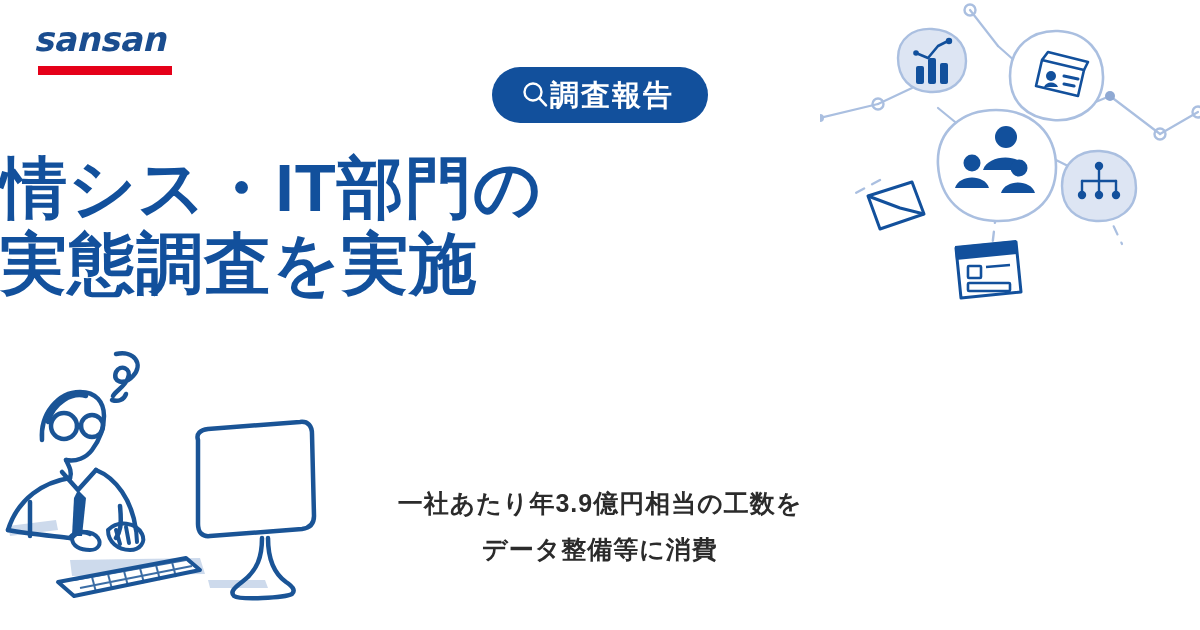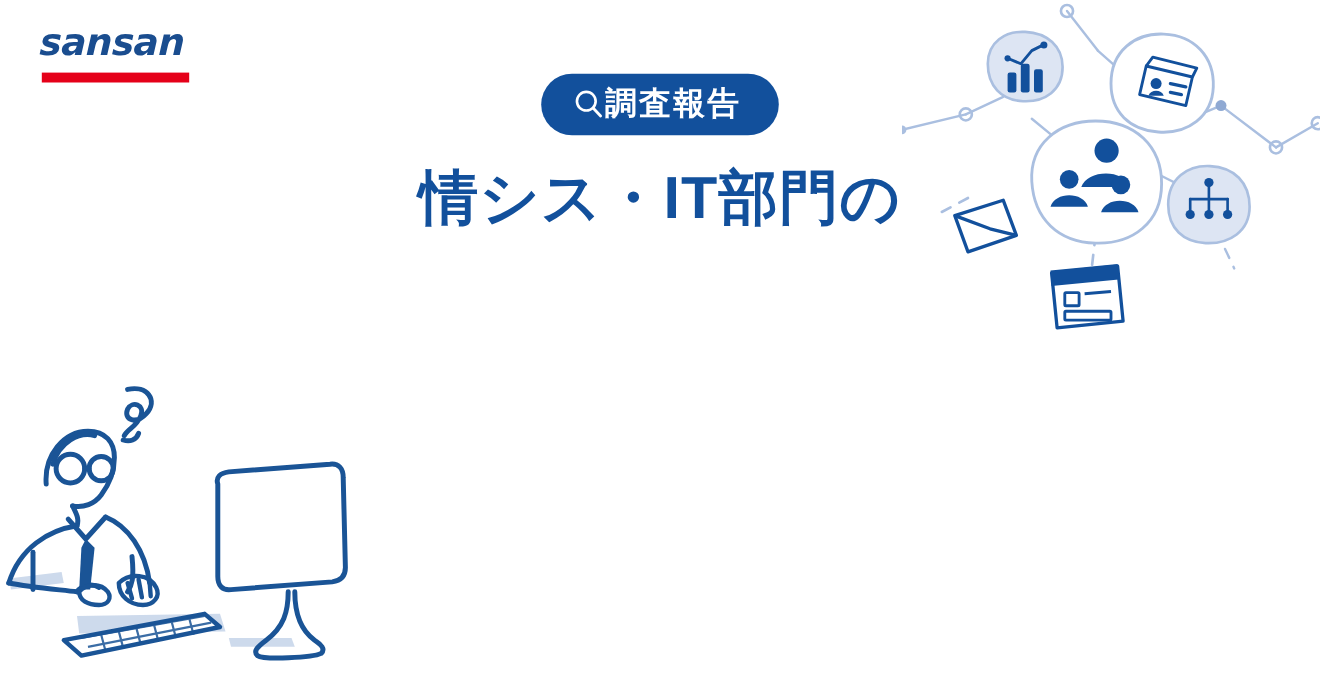--- a/index.html
+++ b/index.html
@@ -67,24 +67,23 @@
     line-height: 1;
     white-space: nowrap;
   }
 
   
   .headline {
     position: absolute;
     left: 0;
     top: 150px;
     width: 1200px;
-    text-align: center;
     color: #12509c;
     font-weight: 700;
-    font-size: 54px;
+    font-size: 67px;
     line-height: 1.14;
     letter-spacing: 1px;
   }
   .headline .hl-line { display: block; white-space: nowrap; }
 
   
   .subtitle {
     position: absolute;
     left: 0;
     top: 480px;
@@ -299,16 +298,21 @@
   <div class="badge">
     <svg class="badge-icon" width="30" height="30" viewBox="0 0 30 30" aria-hidden="true">
       <circle cx="13" cy="12" r="8.5" fill="none" stroke="#ffffff" stroke-width="2.4"></circle>
       <path d="M 19.2 18.2 L 26 25.4" stroke="#ffffff" stroke-width="2.6" stroke-linecap="round"></path>
     </svg>
     <span class="badge-label">調査報告</span>
   </div>
 
   <div class="headline">
     <span class="hl-line">情シス・IT部門の</span>
+    <span class="hl-line">実態調査を実施</span>
   </div>
 
+  <div class="subtitle">
+    <span class="sub-line">一社あたり年3.9億円相当の工数を</span>
+    <span class="sub-line">データ整備等に消費</span>
+  </div>
 
 </div>
 
 </body></html>

